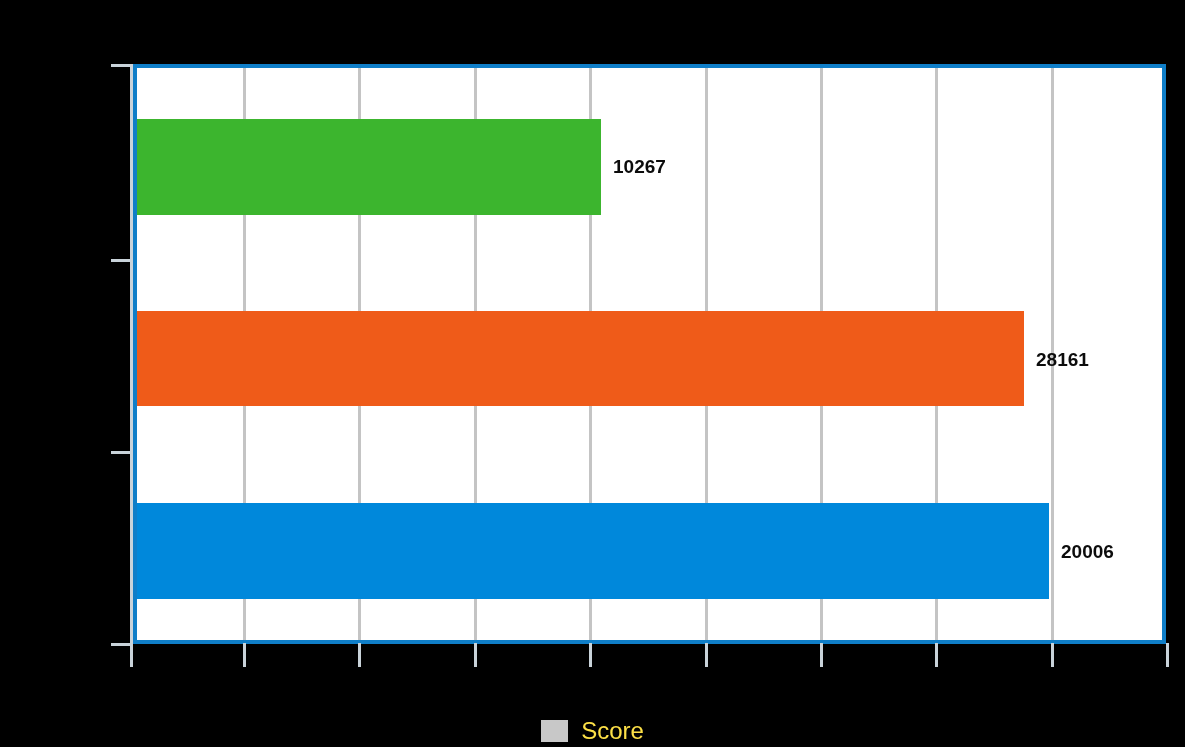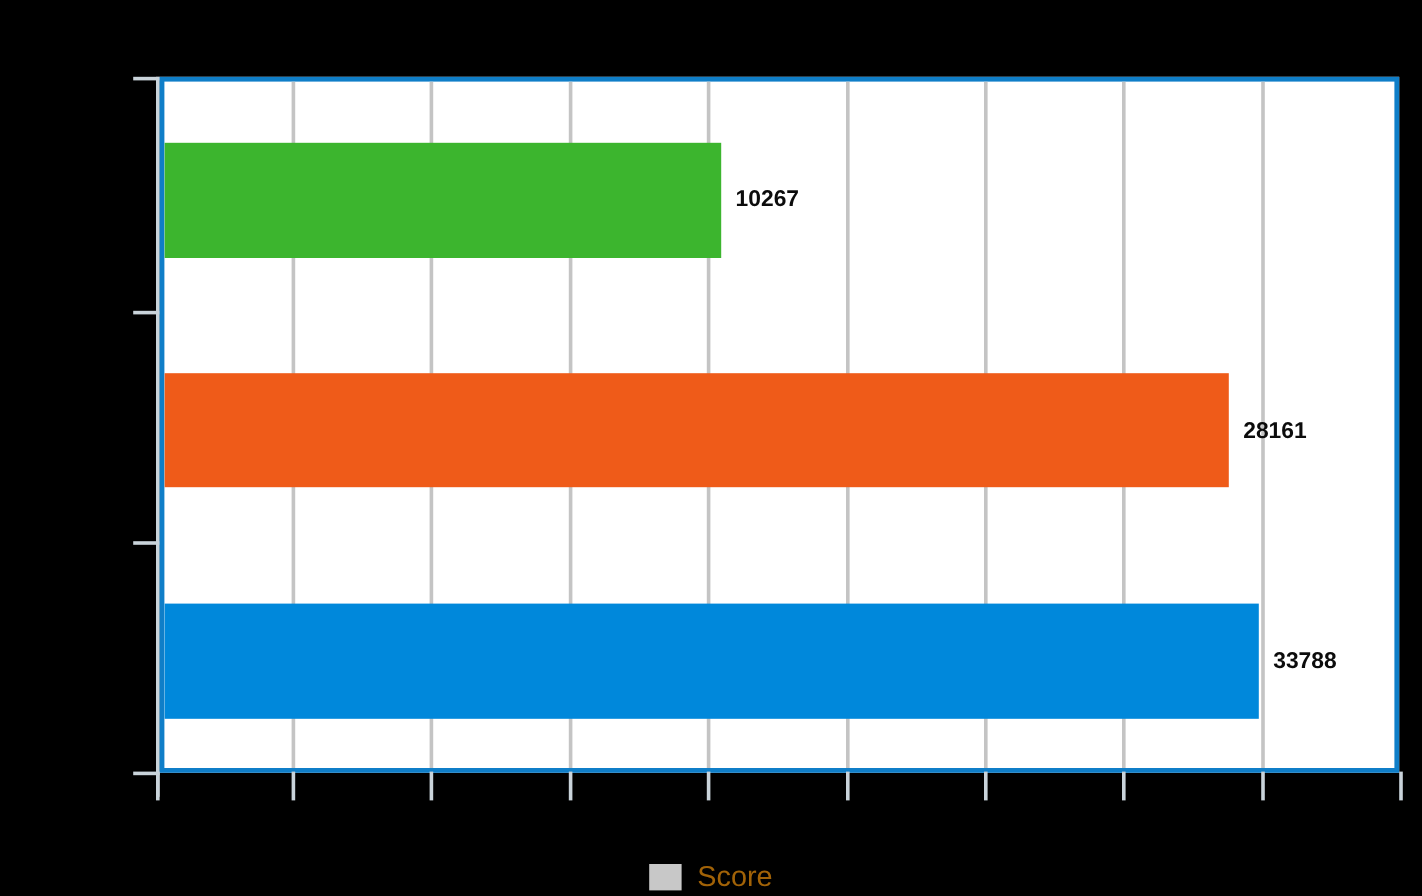--- a/index.html
+++ b/index.html
@@ -108,21 +108,21 @@
     justify-content: center;
   }
   #legend-swatch {
     width: 27px;
     height: 22px;
     background: #c8c8c8;
     display: inline-block;
   }
   #legend-label {
     margin-left: 13px;
-    color: #a16207;
+    color: #fde047;
     font-size: 24px;
     font-family: "Liberation Sans", sans-serif;
     line-height: 1;
   }
 </style>
 </head>
 <body>
 
 <div id="chart-root">
 
@@ -151,21 +151,21 @@
 
       <div class="bar bar-blue" style="top:435px; height:96px; width:912px;"></div>
 
     </div>
   </div>
 
   <span class="bar-label" style="left:613px; top:157px;">10267</span>
 
   <span class="bar-label" style="left:1036px; top:350px;">28161</span>
 
-  <span class="bar-label" style="left:1061px; top:542px;">33788</span>
+  <span class="bar-label" style="left:1061px; top:542px;">20006</span>
 
   <div class="tick-x" style="left:130px;"></div>
   <div class="tick-x" style="left:243px;"></div>
   <div class="tick-x" style="left:358px;"></div>
   <div class="tick-x" style="left:474px;"></div>
   <div class="tick-x" style="left:589px;"></div>
   <div class="tick-x" style="left:705px;"></div>
   <div class="tick-x" style="left:820px;"></div>
   <div class="tick-x" style="left:935px;"></div>
   <div class="tick-x" style="left:1051px;"></div>

